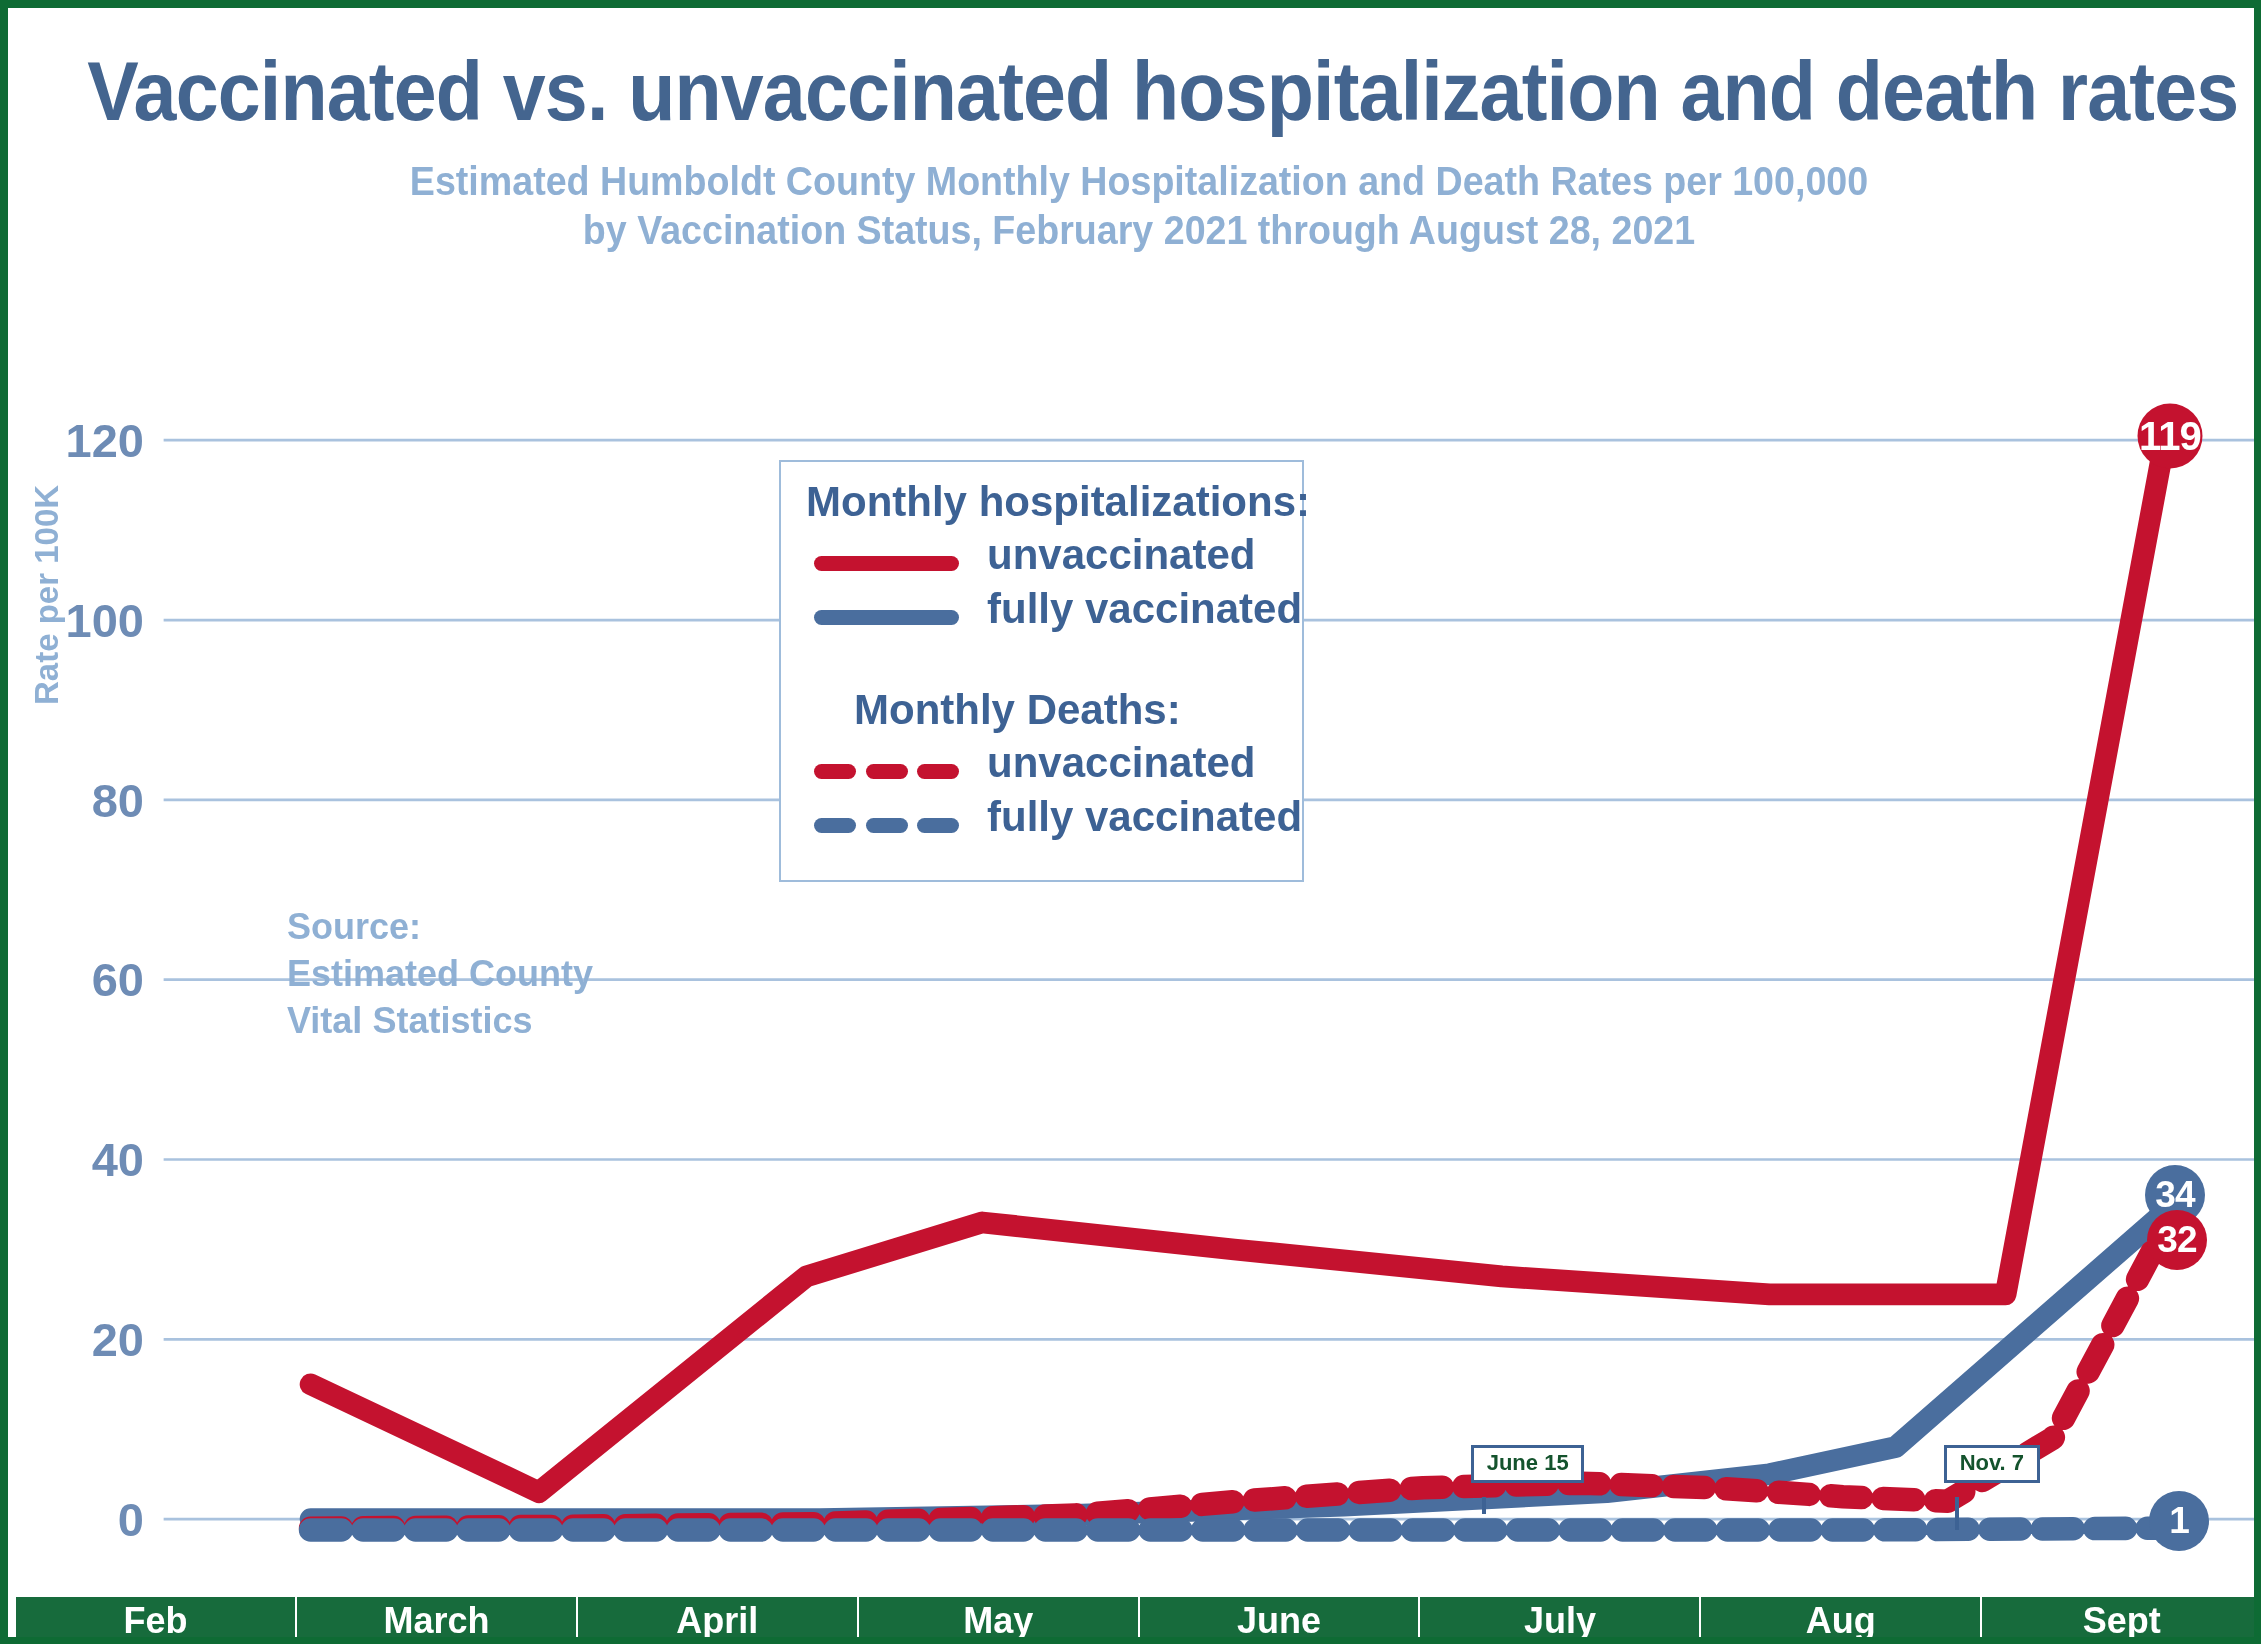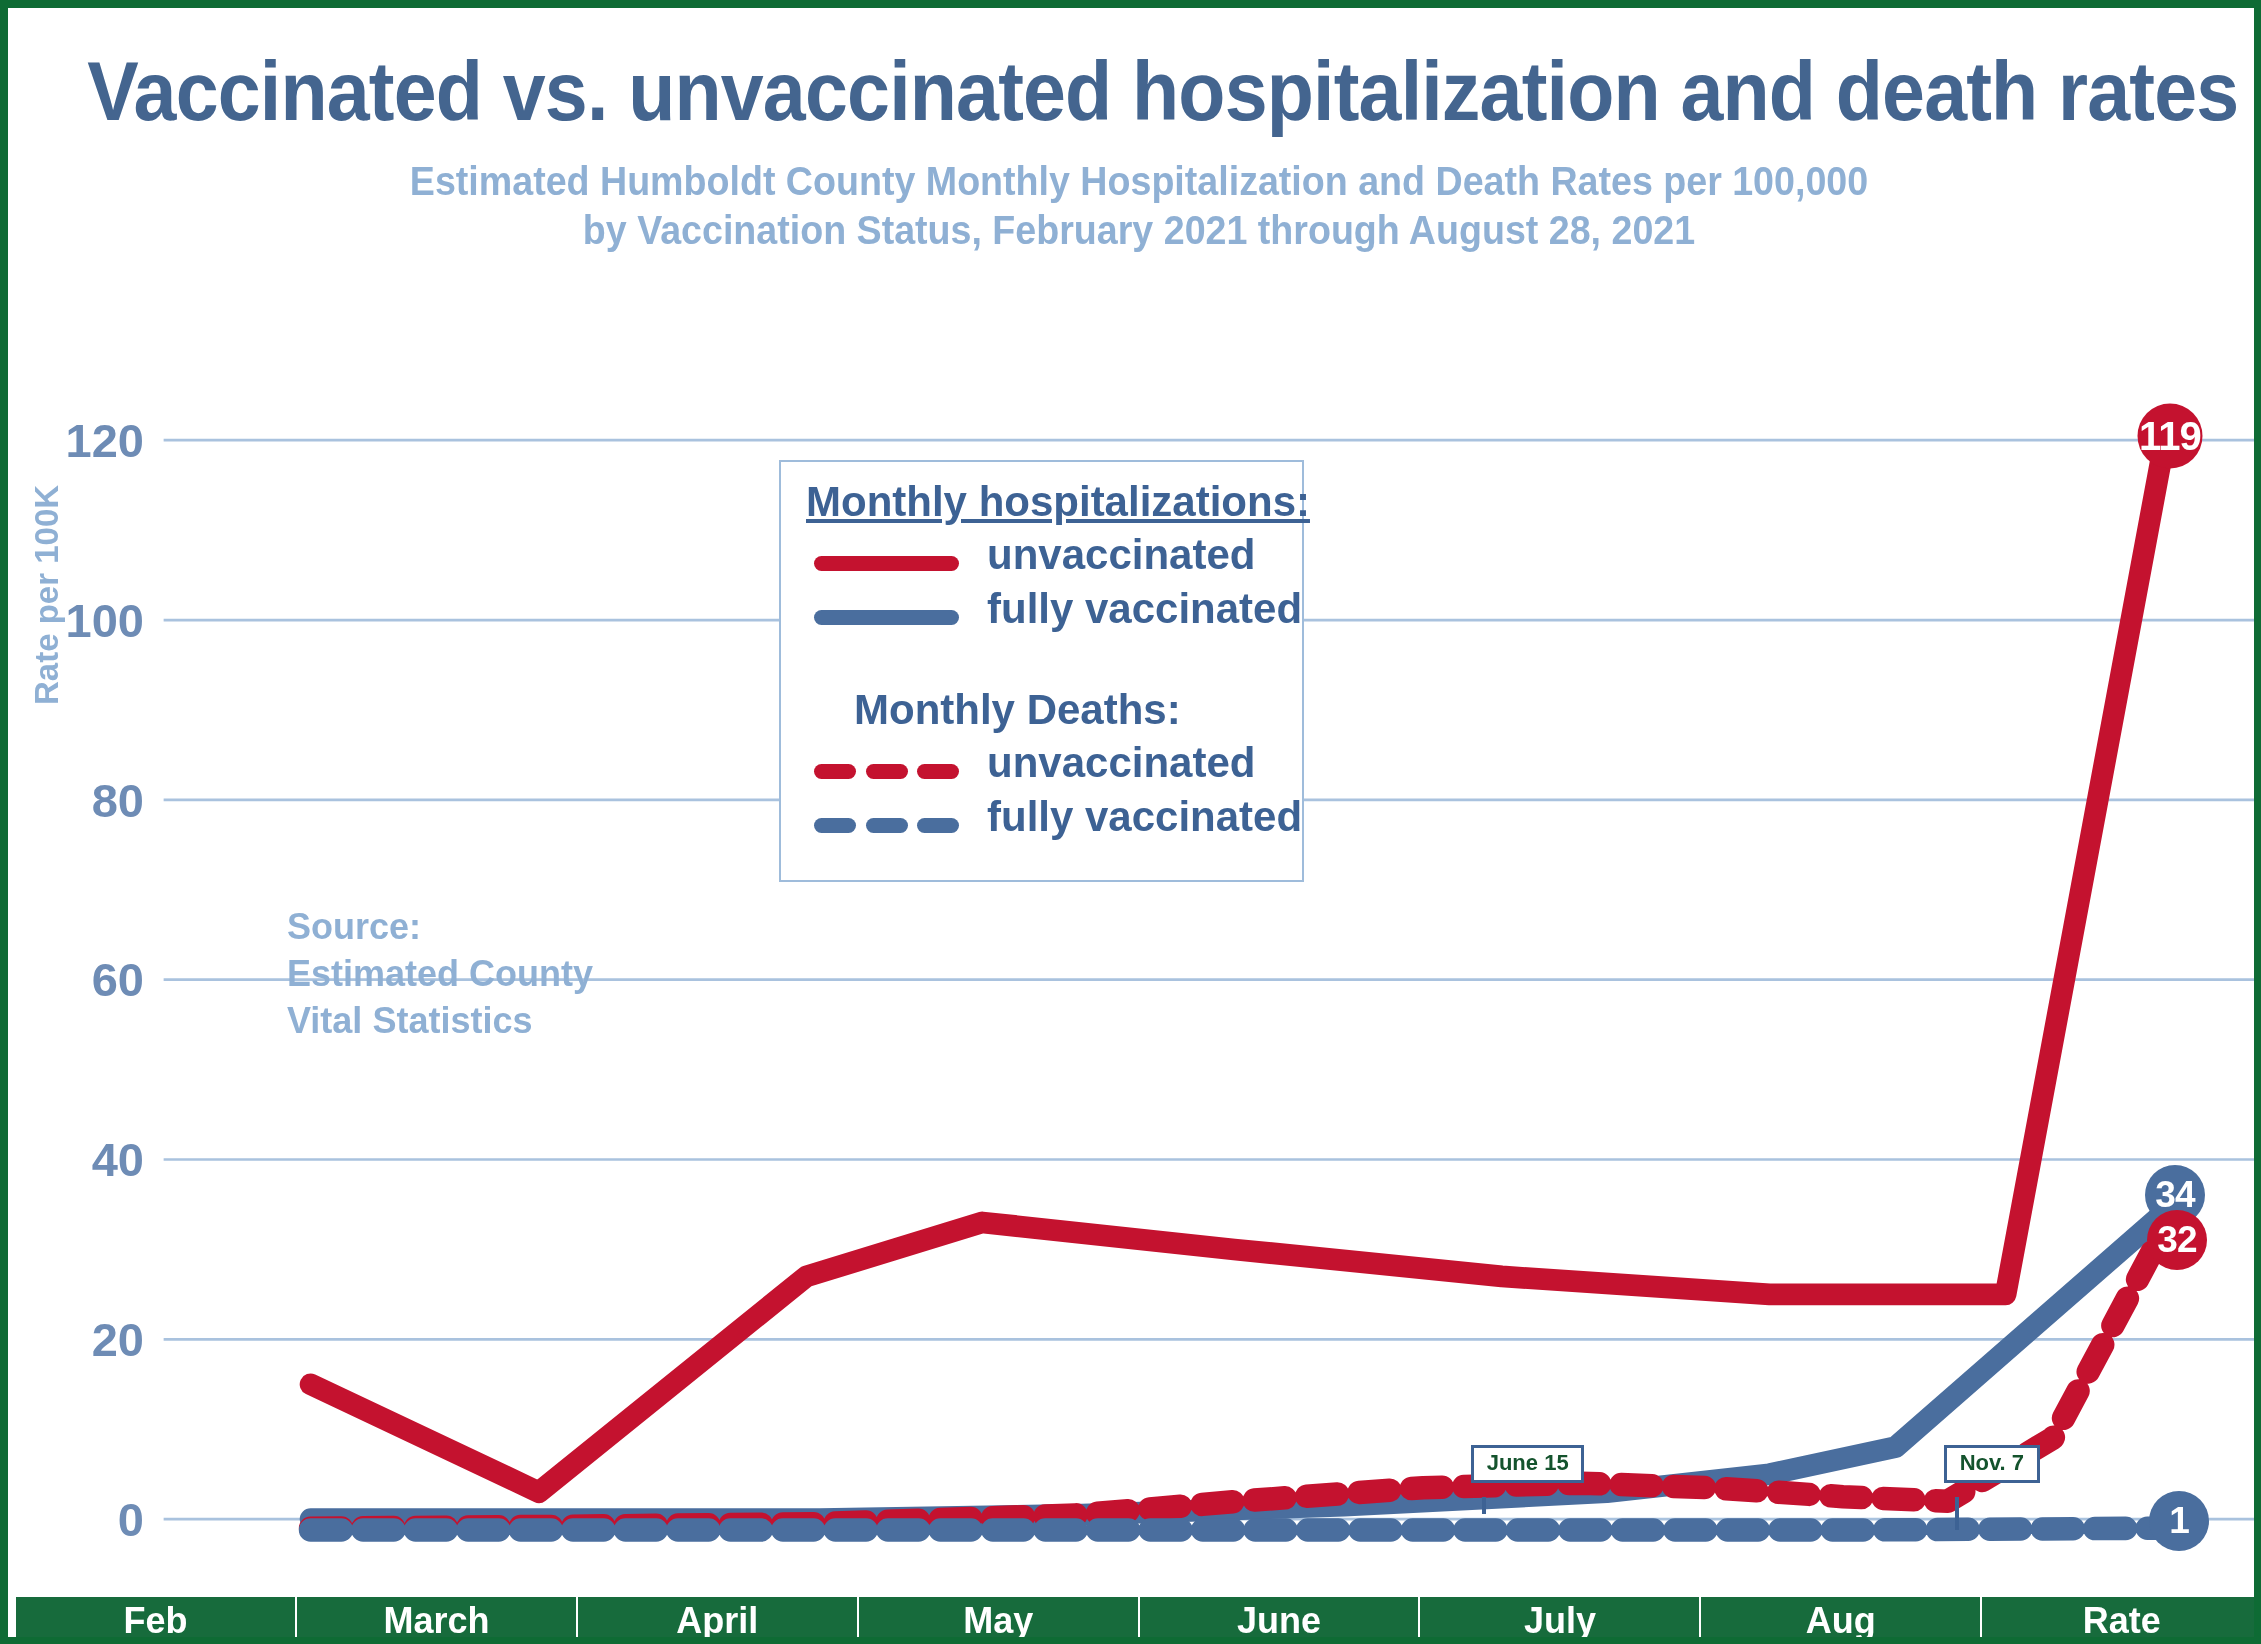--- a/index.html
+++ b/index.html
@@ -237,21 +237,21 @@
       </g>
   </svg>
 
   <div id="source-note">
     <div>Source:</div>
     <div>Estimated County</div>
     <div>Vital Statistics</div>
   </div>
 
   <div id="legend-box">
-    <div class="legend-head" style="left:25px; top:16.3px;text-decoration:underline;">Monthly hospitalizations:</div>
+    <div class="legend-head" style="left:25px; top:16.3px;">Monthly hospitalizations:</div>
 
     <div class="legend-swatch sw-solid-red" style="left:33px; top:94px;"></div>
     <div class="legend-label" style="left:206px; top:69px;">unvaccinated</div>
 
     <div class="legend-swatch sw-solid-blue" style="left:33px; top:148px;"></div>
     <div class="legend-label" style="left:206px; top:123px;">fully vaccinated</div>
 
     <div class="legend-head" style="left:25px; top:224px;margin-left:48px;">Monthly Deaths:</div>
 
     <div class="legend-swatch sw-dash-red" style="left:33px; top:302px;">
@@ -281,17 +281,17 @@
     </div>
 
   <div id="month-strip">
       <div class="month-cell" style="flex: 1 1 0px;">Feb</div>
       <div class="month-cell" style="flex: 1 1 0px;">March</div>
       <div class="month-cell" style="flex: 1 1 0px;">April</div>
       <div class="month-cell" style="flex: 1 1 0px;">May</div>
       <div class="month-cell" style="flex: 1 1 0px;">June</div>
       <div class="month-cell" style="flex: 1 1 0px;">July</div>
       <div class="month-cell" style="flex: 1 1 0px;">Aug</div>
-      <div class="month-cell" style="flex: 1 1 0px;">Rate</div>
+      <div class="month-cell" style="flex: 1 1 0px;">Sept</div>
     </div>
 
 </div>
 
 
 </body></html>

